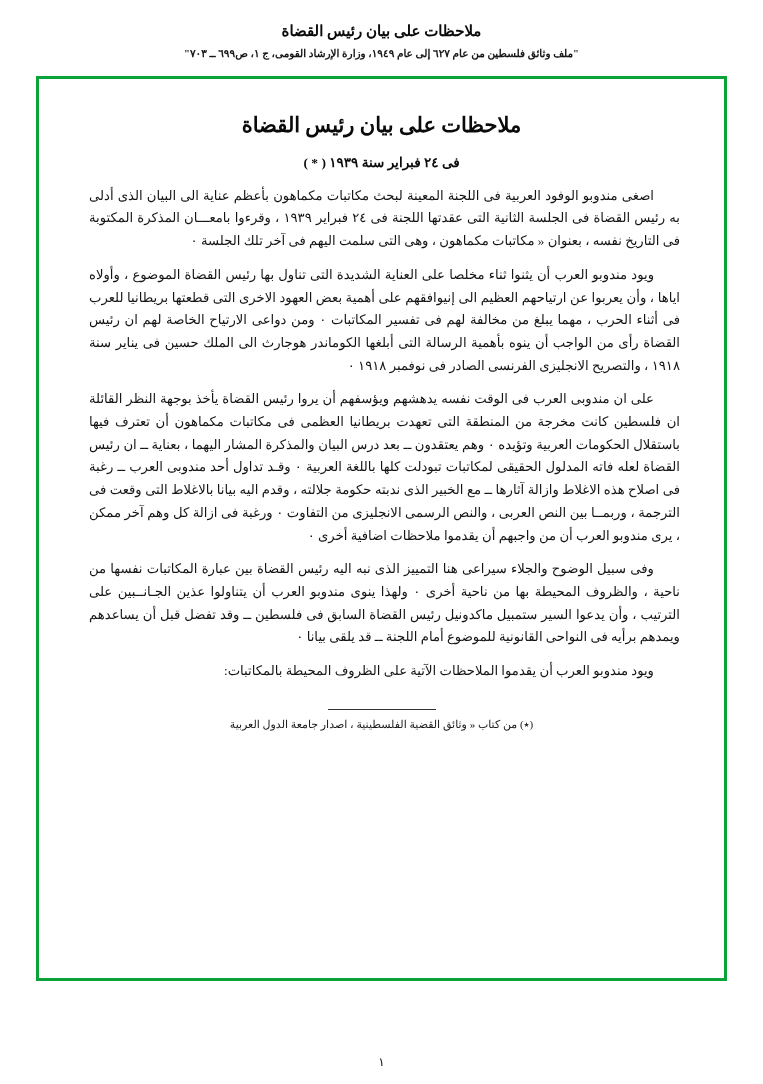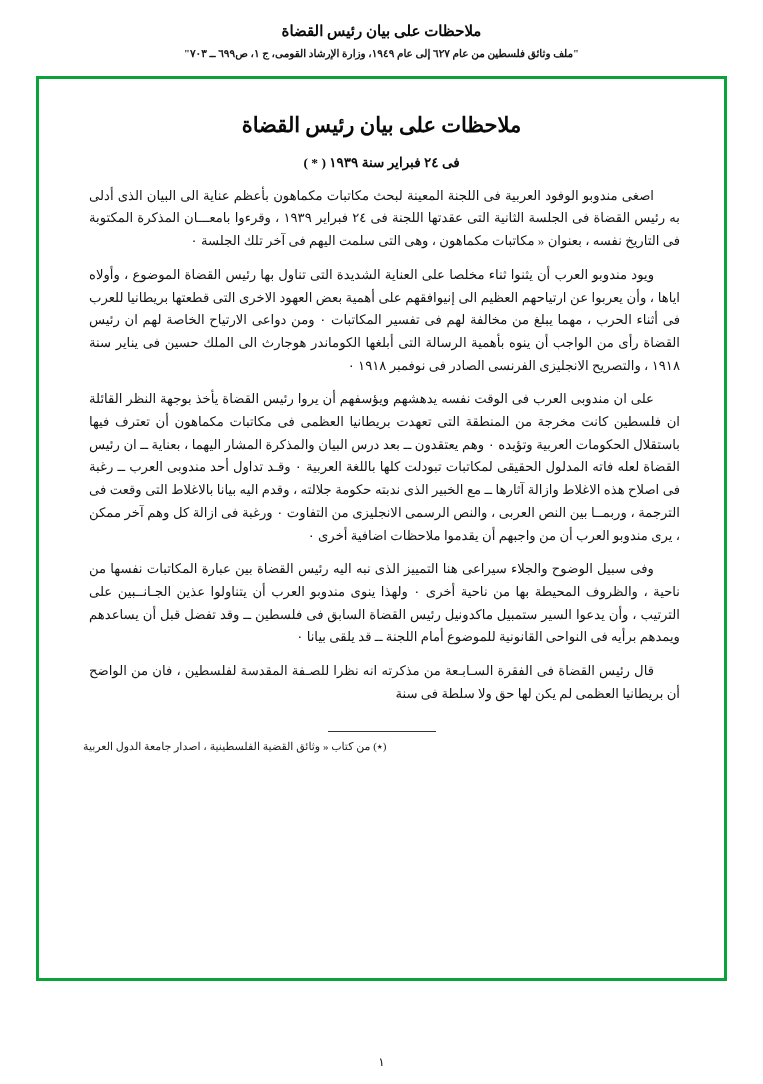--- a/index.html
+++ b/index.html
@@ -75,21 +75,21 @@
     text-indent: 26px;
   }
   .footnote-rule {
     width: 108px;
     height: 0;
     border-top: 1px solid #333;
     margin: 26px auto 6px auto;
   }
   .footnote {
     font-size: 11px;
-    text-align: left;
+    text-align: center;
     color: #1a1a1a;
     line-height: 1.5;
   }
   .page-number {
     position: absolute;
     bottom: 14px;
     left: 0;
     right: 0;
     text-align: center;
     font-size: 12px;
@@ -106,21 +106,21 @@
 
   <div class="frame">
     <div class="doc-title">ملاحظات على بيان رئيس القضاة</div>
     <div class="doc-date">فى ٢٤ فبراير سنة ١٩٣٩ ( * )</div>
 
     <div class="body-text">
       <p>اصغى مندوبو الوفود العربية فى اللجنة المعينة لبحث مكاتبات مكماهون بأعظم عناية الى البيان الذى أدلى به رئيس القضاة فى الجلسة الثانية التى عقدتها اللجنة فى ٢٤ فبراير ١٩٣٩ ، وقرءوا بامعـــان المذكرة المكتوبة فى التاريخ نفسه ، بعنوان « مكاتبات مكماهون ، وهى التى سلمت اليهم فى آخر تلك الجلسة ٠</p>
       <p>ويود مندوبو العرب أن يثنوا ثناء مخلصا على العناية الشديدة التى تناول بها رئيس القضاة الموضوع ، وأولاه اياها ، وأن يعربوا عن ارتياحهم العظيم الى إنيوافقهم على أهمية بعض العهود الاخرى التى قطعتها بريطانيا للعرب فى أثناء الحرب ، مهما يبلغ من مخالفة لهم فى تفسير المكاتبات ٠ ومن دواعى الارتياح الخاصة لهم ان رئيس القضاة رأى من الواجب أن ينوه بأهمية الرسالة التى أبلغها الكوماندر هوجارث الى الملك حسين فى يناير سنة ١٩١٨ ، والتصريح الانجليزى الفرنسى الصادر فى نوفمبر ١٩١٨ ٠</p>
       <p>على ان مندوبى العرب فى الوقت نفسه يدهشهم ويؤسفهم أن يروا رئيس القضاة يأخذ بوجهة النظر القائلة ان فلسطين كانت مخرجة من المنطقة التى تعهدت بريطانيا العظمى فى مكاتبات مكماهون أن تعترف فيها باستقلال الحكومات العربية وتؤيده ٠ وهم يعتقدون ــ بعد درس البيان والمذكرة المشار اليهما ، بعناية ــ ان رئيس القضاة لعله فاته المدلول الحقيقى لمكاتبات تبودلت كلها باللغة العربية ٠ وقـد تداول أحد مندوبى العرب ــ رغبة فى اصلاح هذه الاغلاط وازالة آثارها ــ مع الخبير الذى ندبته حكومة جلالته ، وقدم اليه بيانا بالاغلاط التى وقعت فى الترجمة ، وربمــا بين النص العربى ، والنص الرسمى الانجليزى من التفاوت ٠ ورغبة فى ازالة كل وهم آخر ممكن ، يرى مندوبو العرب أن من واجبهم أن يقدموا ملاحظات اضافية أخرى ٠</p>
       <p>وفى سبيل الوضوح والجلاء سيراعى هنا التمييز الذى نبه اليه رئيس القضاة بين عبارة المكاتبات نفسها من ناحية ، والظروف المحيطة بها من ناحية أخرى ٠ ولهذا ينوى مندوبو العرب أن يتناولوا عذين الجـانــبين على الترتيب ، وأن يدعوا السير ستمبيل ماكدونيل رئيس القضاة السابق فى فلسطين ــ وقد تفضل قبل أن يساعدهم ويمدهم برأيه فى النواحى القانونية للموضوع أمام اللجنة ــ قد يلقى بيانا ٠</p>
-      <p>قال رئيس القضاة فى الفقرة السـابـعة من مذكرته انه نظرا للصـفة المقدسة لفلسطين ، فان من الواضح أن بريطانيا العظمى لم يكن لها حق ولا سلطة فى سنة</p>
+      <p>ويود مندوبو العرب أن يقدموا الملاحظات الآتية على الظروف المحيطة بالمكاتبات:</p>
     </div>
 
     <div class="footnote-rule"></div>
     <div class="footnote">(٭) من كتاب « وثائق القضية الفلسطينية ، اصدار جامعة الدول العربية</div>
   </div>
 
   <div class="page-number">١</div>
 </div>
 
 </body></html>

